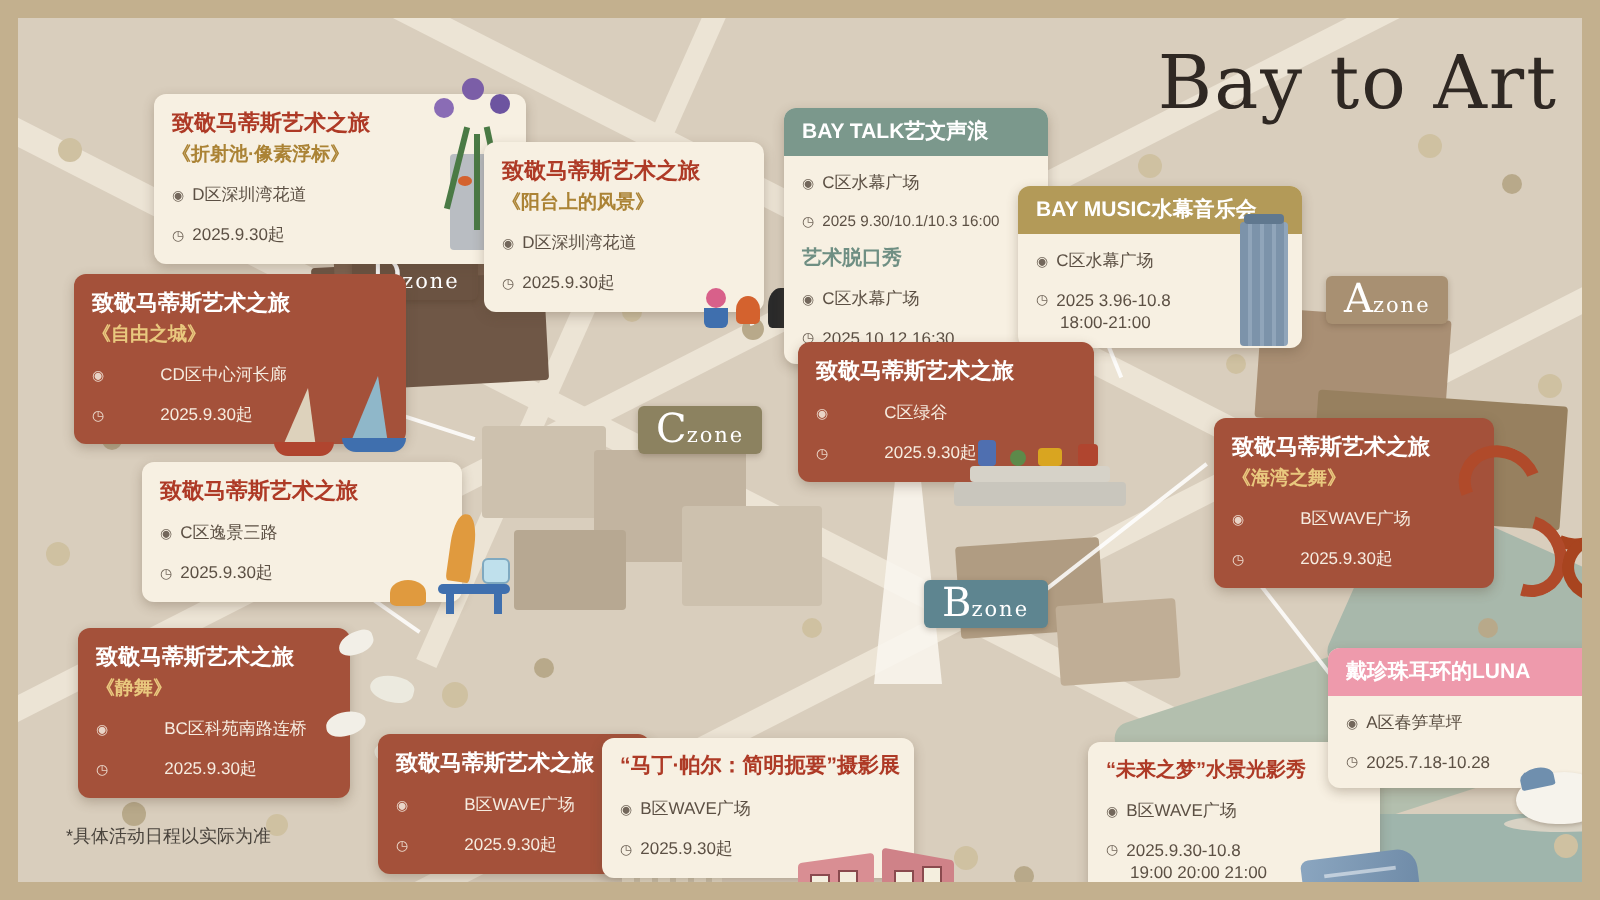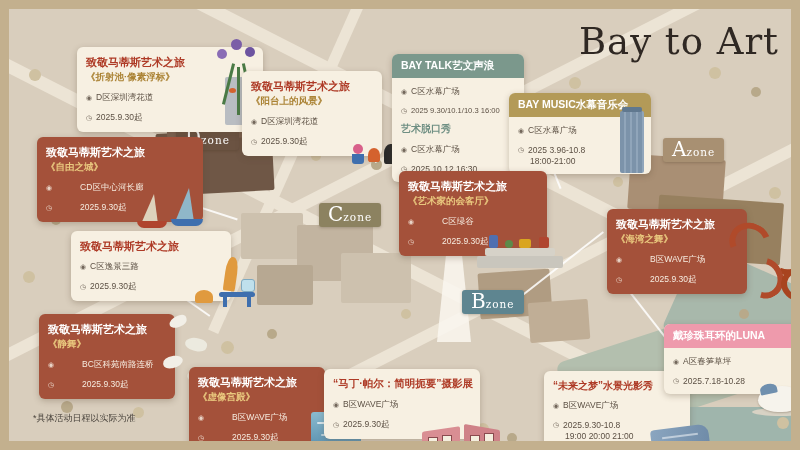--- a/index.html
+++ b/index.html
@@ -265,38 +265,37 @@
     <div class="illo" style="right:-42px;top:2px;width:56px;height:76px;">
       <span class="shp" style="left:8px;top:0;width:18px;height:11px;background:#f2efe7;border-radius:65% 35% 55% 45%;transform:rotate(-18deg);"></span>
       <span class="shp" style="left:24px;top:22px;width:22px;height:13px;background:#eceadf;border-radius:60% 40% 50% 50%;transform:rotate(14deg);"></span>
       <span class="shp" style="left:2px;top:40px;width:20px;height:12px;background:#f2efe7;border-radius:55% 45% 60% 40%;transform:rotate(-8deg);"></span>
       <span class="shp" style="left:26px;top:56px;width:18px;height:11px;background:#e7e4d8;border-radius:60% 40% 50% 50%;transform:rotate(22deg);"></span>
     </div>
   </div>
 
   <div class="card red" style="left:180px;top:358px;width:118px;">
     <div class="c-title">致敬马蒂斯艺术之旅</div>
-    <div class="c-sub">《虚像宫殿》</div>
     <div class="meta">
         <span class="mi">◉</span>
         <span>B区WAVE广场</span>
       </div>
     <div class="meta">
         <span class="mi">◷</span>
         <span>2025.9.30起</span>
       </div>
     <div class="illo" style="right:-36px;bottom:-4px;width:50px;height:44px;">
       <span class="shp" style="left:0;top:0;width:50px;height:44px;background:linear-gradient(#8abbcf,#4f86a8);border-radius:3px;"></span>
       <span class="shp" style="left:6px;top:10px;width:38px;height:2px;background:rgba(255,255,255,.7);border-radius:2px;"></span>
       <span class="shp" style="left:10px;top:22px;width:30px;height:2px;background:rgba(255,255,255,.55);border-radius:2px;"></span>
       <span class="shp" style="left:0;bottom:0;width:50px;height:8px;background:repeating-linear-gradient(90deg,#e6ddca 0 6px,#cfc4ad 6px 9px);"></span>
     </div>
   </div>
 
-  <div class="card cream" style="left:315px;top:360px;width:138px;">
+  <div class="card cream" style="left:292px;top:360px;width:138px;">
     <div class="c-title" style="font-size:10.5px;">“马丁·帕尔：简明扼要”摄影展</div>
     <div class="meta">
         <span class="mi">◉</span>
         <span>B区WAVE广场</span>
       </div>
     <div class="meta">
         <span class="mi">◷</span>
         <span>2025.9.30起</span>
       </div>
     <div class="illo" style="right:-22px;bottom:-20px;width:80px;height:40px;">
@@ -304,21 +303,20 @@
       <span class="shp" style="left:42px;bottom:2px;width:36px;height:30px;background:#cf8288;transform:skewY(10deg);border-radius:2px;"></span>
       <span class="shp" style="left:6px;bottom:12px;width:8px;height:8px;background:#f4eede;border:1px solid #8a4a4e;"></span>
       <span class="shp" style="left:20px;bottom:14px;width:8px;height:8px;background:#f4eede;border:1px solid #8a4a4e;"></span>
       <span class="shp" style="left:48px;bottom:14px;width:8px;height:8px;background:#f4eede;border:1px solid #8a4a4e;"></span>
       <span class="shp" style="left:62px;bottom:16px;width:8px;height:8px;background:#f4eede;border:1px solid #8a4a4e;"></span>
     </div>
   </div>
 
   <div class="card red" style="left:390px;top:162px;width:130px;">
     <div class="c-title">致敬马蒂斯艺术之旅</div>
-    <div class="c-sub">《艺术家的会客厅》</div>
     <div class="meta">
         <span class="mi">◉</span>
         <span>C区绿谷</span>
       </div>
     <div class="meta">
         <span class="mi">◷</span>
         <span>2025.9.30起</span>
       </div>
     <div class="illo" style="right:-16px;bottom:-12px;width:86px;height:36px;">
       <span class="shp" style="left:0;bottom:0;width:86px;height:12px;background:#c9c6bd;border-radius:2px;"></span>

